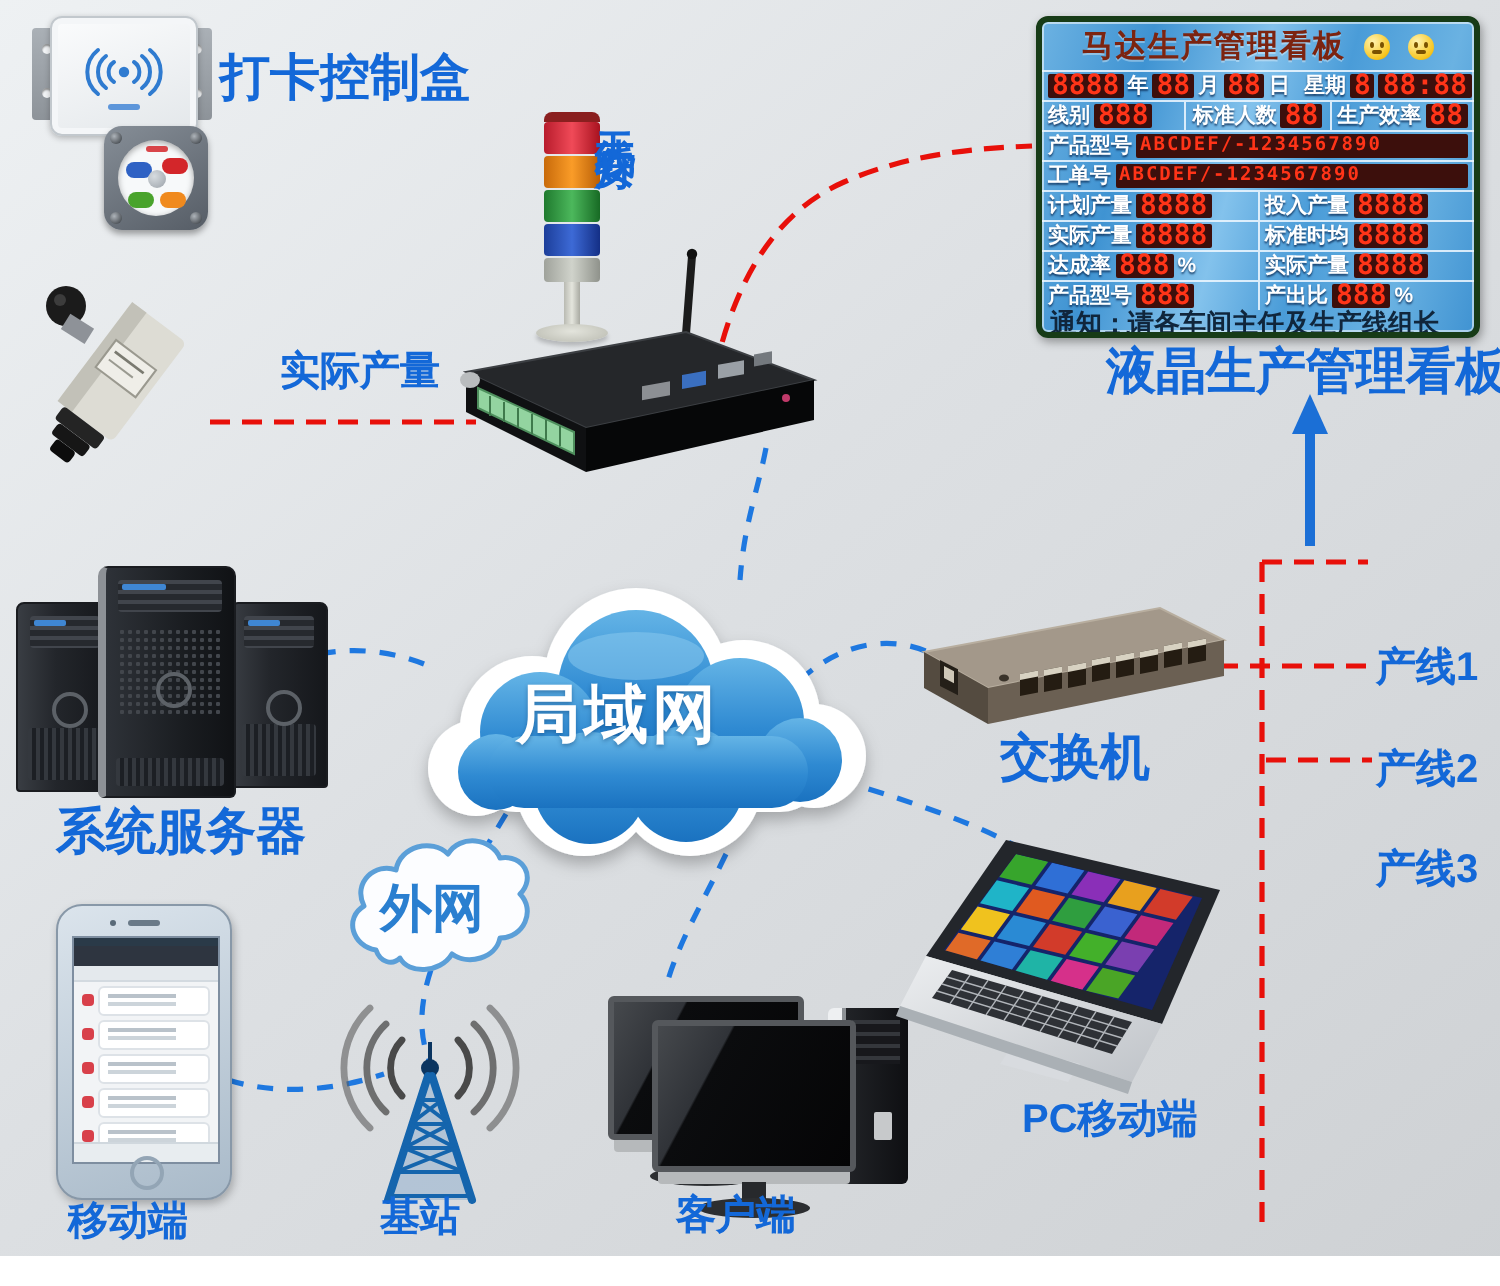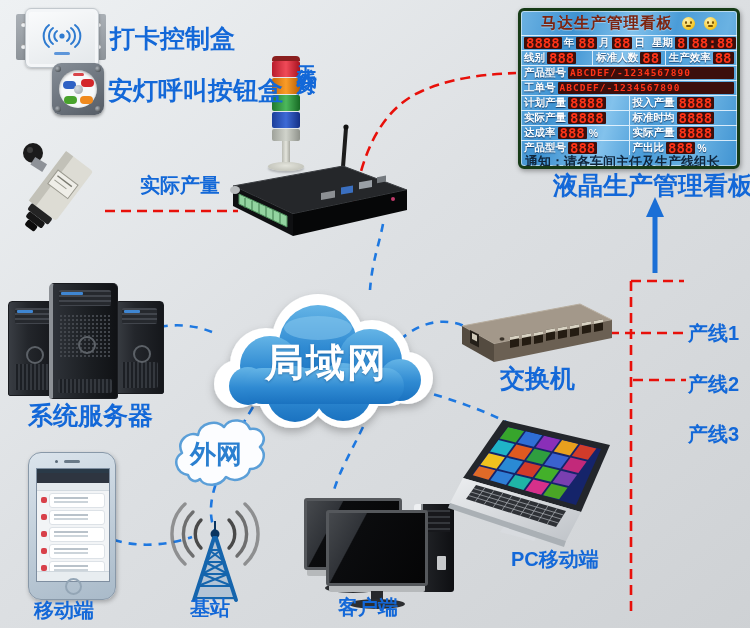--- a/index.html
+++ b/index.html
@@ -5,21 +5,21 @@
   html,body{margin:0;padding:0;background:#fff;}
   .canvas{position:relative;width:750px;height:643px;overflow:hidden;
     background:linear-gradient(140deg,#eef1f3 0%,#dde0e3 45%,#ced1d4 100%);
     font-family:"Liberation Sans",sans-serif;}
   .bottom-strip{position:absolute;left:0;top:628px;width:750px;height:15px;background:#ffffff;}
   .lines{position:absolute;left:0;top:0;z-index:1;}
   .dev{position:absolute;z-index:2;}
   .lbl{position:absolute;z-index:3;font-weight:bold;font-size:25px;color:#1368d8;white-space:nowrap;}
   .lbl.small{font-size:20px;}
   .lbl.vert{writing-mode:vertical-rl;text-orientation:upright;letter-spacing:3px;font-size:20px;}
-  .lbl.white{color:#ffffff;font-size:39px;letter-spacing:2px;text-shadow:0 1px 2px rgba(10,60,110,.45);text-align:right;}
+  .lbl.white{color:#ffffff;font-size:32px;letter-spacing:2px;text-shadow:0 1px 2px rgba(10,60,110,.45);text-align:left;}
   .lbl.wan{color:#2a7fd0;font-size:26px;}
 
   
   #board{position:absolute;left:518px;top:8px;width:222px;height:161px;z-index:2;
     border:3px solid #173b17;border-radius:6px;box-sizing:border-box;overflow:hidden;
     background:linear-gradient(105deg,#6cb2e2 0%,#3f93d2 22%,#83c2ec 45%,#4a9cd8 62%,#6ab2e2 82%,#4093d2 100%);
     box-shadow:inset 0 0 0 1px rgba(255,255,255,.55),1px 2px 5px rgba(0,0,0,.35);}
   .board-title{height:24px;display:flex;align-items:center;justify-content:center;gap:9px;
     font-size:15.5px;font-weight:bold;color:#7c2410;text-shadow:0 1px 0 rgba(255,255,255,.35);letter-spacing:1px;}
   .smiley{width:13px;height:13px;border-radius:50%;display:inline-block;position:relative;
@@ -553,21 +553,20 @@
         <line x1="82" y1="85.6" x2="72" y2="100.8"></line>
       <line x1="91" y1="88.2" x2="81" y2="103.6"></line>
         <line x1="100" y1="90.8" x2="90" y2="106.4"></line>
         <line x1="109" y1="93.4" x2="99" y2="109.2"></line>
     </g>
     <polygon points="58,108 92,117 86,126 52,117" fill="#d8dbdf"></polygon>
     <polygon points="2,88 118,126 116,132 0,93" fill="#aab0b5"></polygon>
   </svg>
 
   <div class="lbl" style="left:110px;top:22px">打卡控制盒</div>
-  <div class="lbl" style="left:108px;top:74px">安灯呼叫按钮盒</div>
   <div class="lbl small" style="left:140px;top:172px">实际产量</div>
   <div class="lbl vert" style="left:294px;top:50px">无线安灯</div>
   <div class="lbl" style="left:553px;top:169px">液晶生产管理看板</div>
   <div class="lbl small" style="left:688px;top:320px">产线1</div>
   <div class="lbl small" style="left:688px;top:371px">产线2</div>
   <div class="lbl small" style="left:688px;top:421px">产线3</div>
   <div class="lbl" style="left:28px;top:399px">系统服务器</div>
   <div class="lbl" style="left:500px;top:362px">交换机</div>
   <div class="lbl small" style="left:34px;top:597px">移动端</div>
   <div class="lbl small" style="left:190px;top:595px">基站</div>

